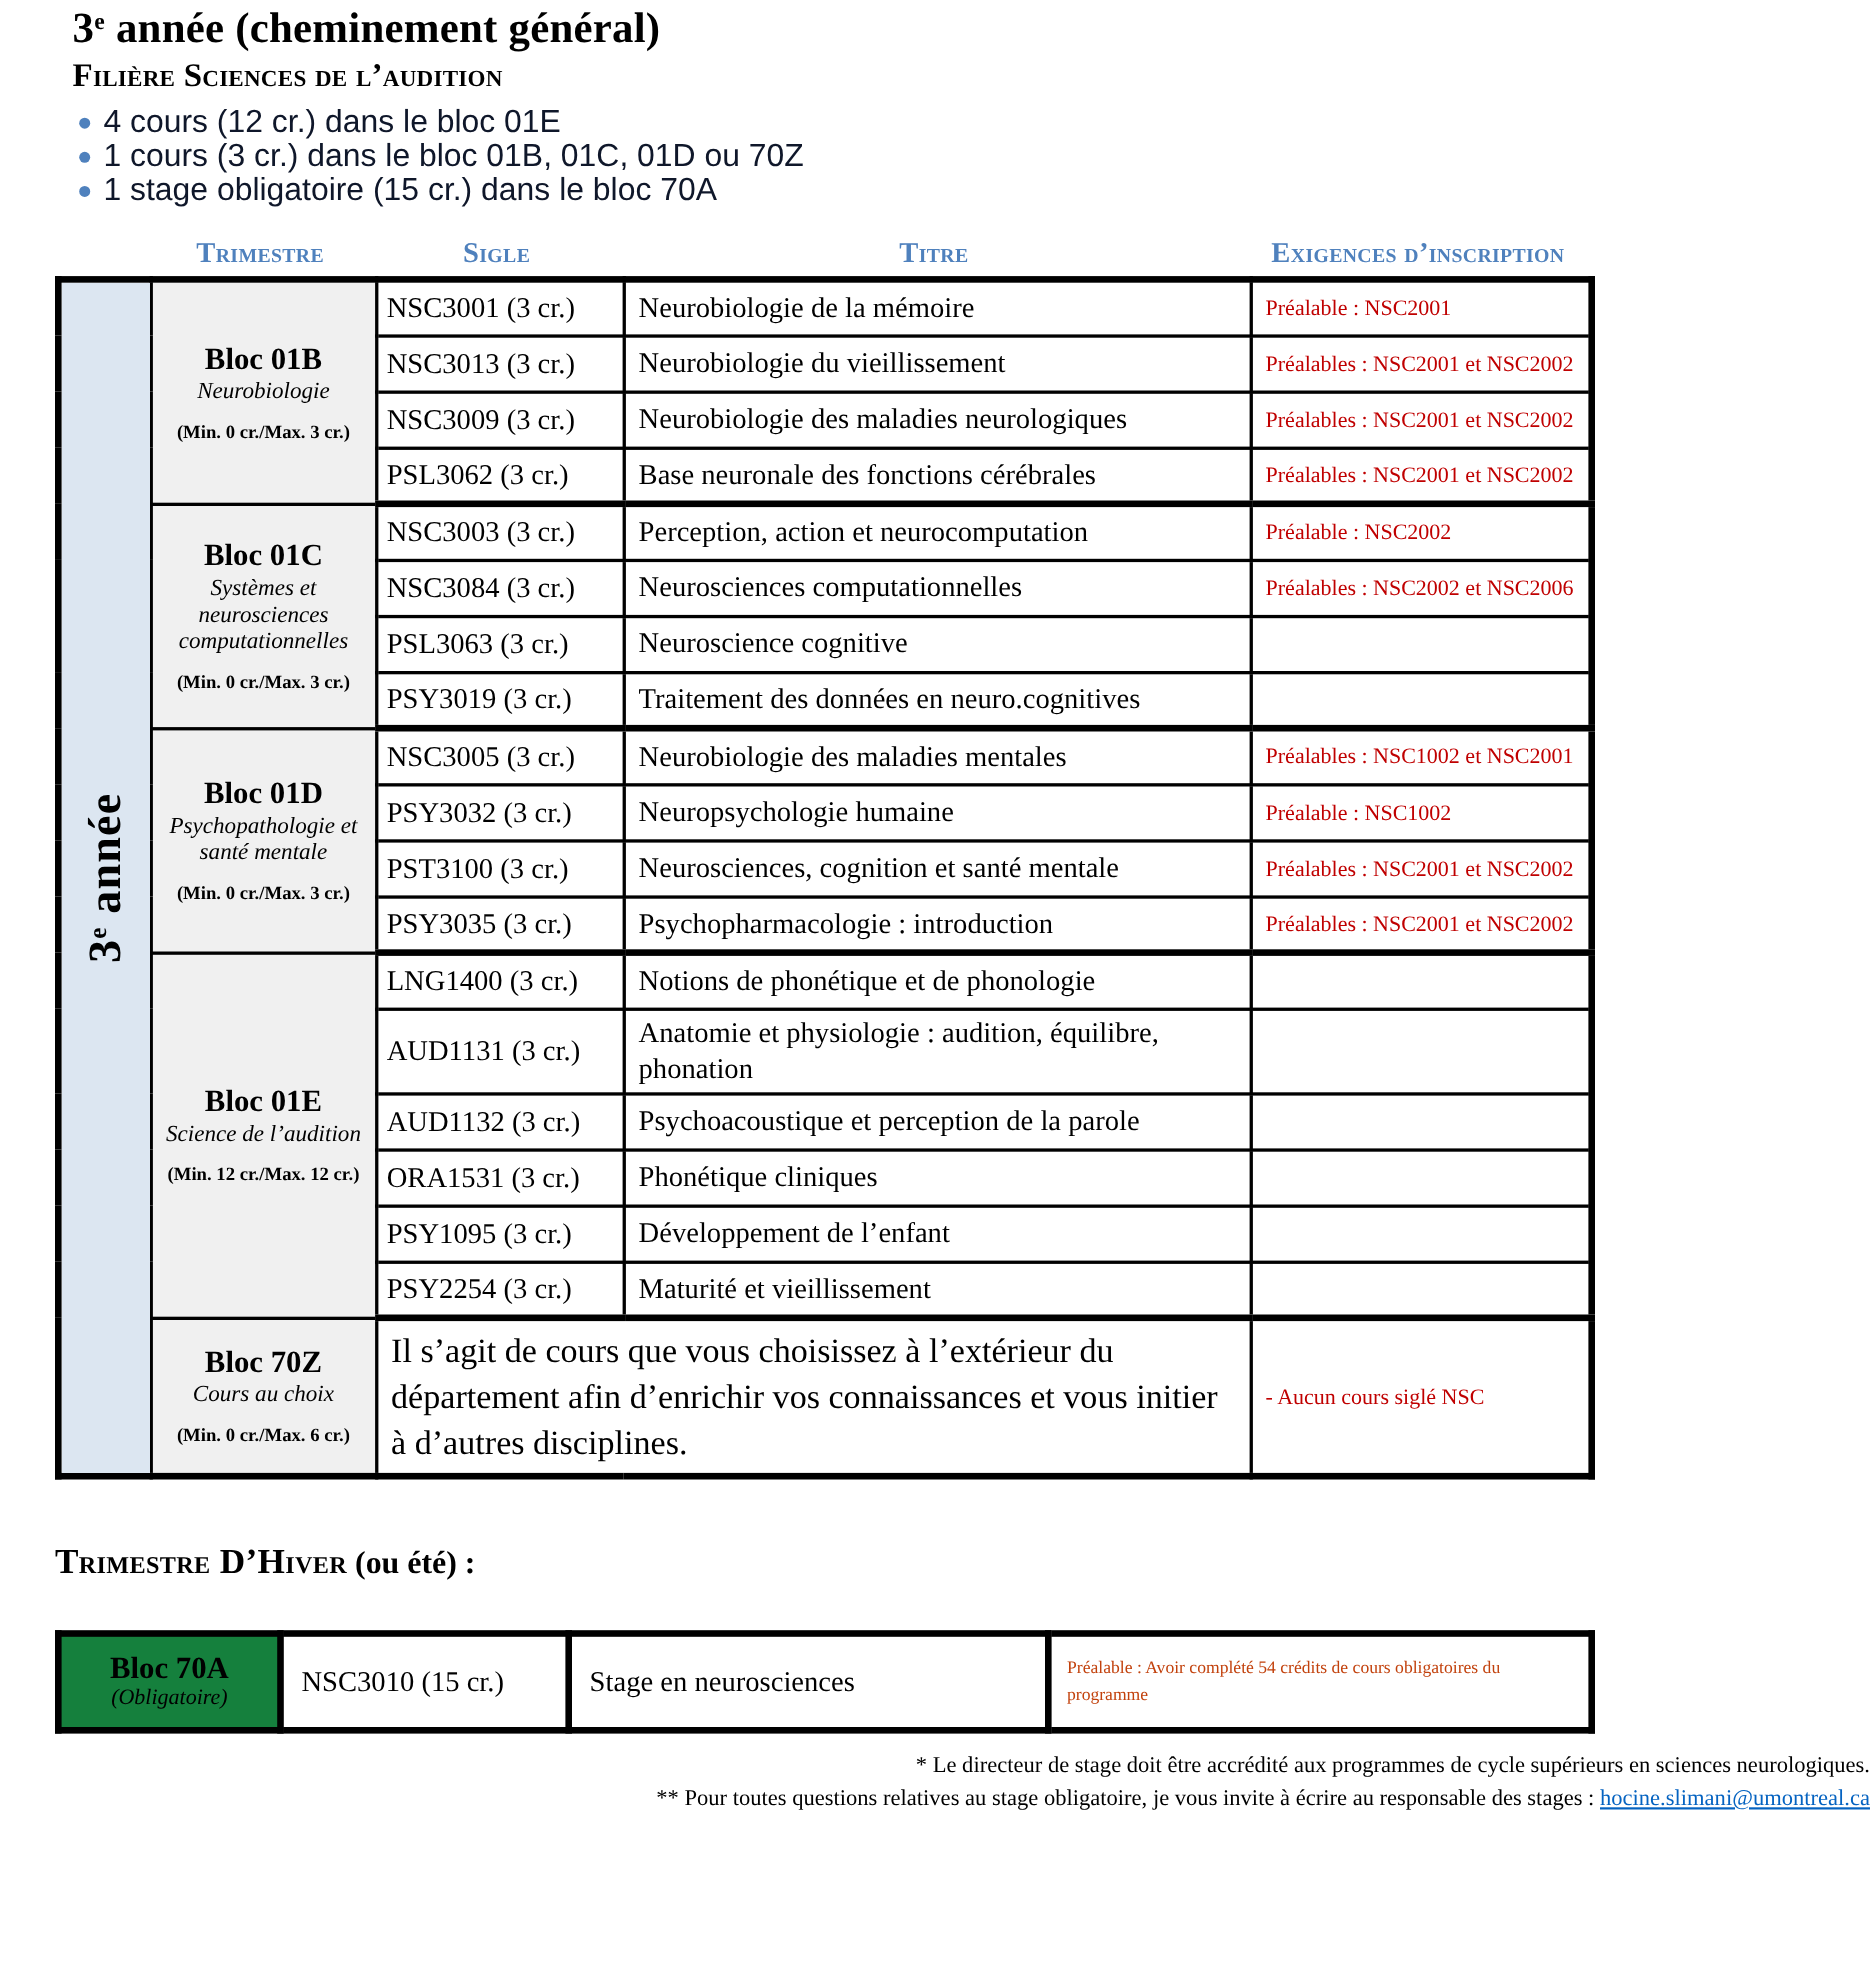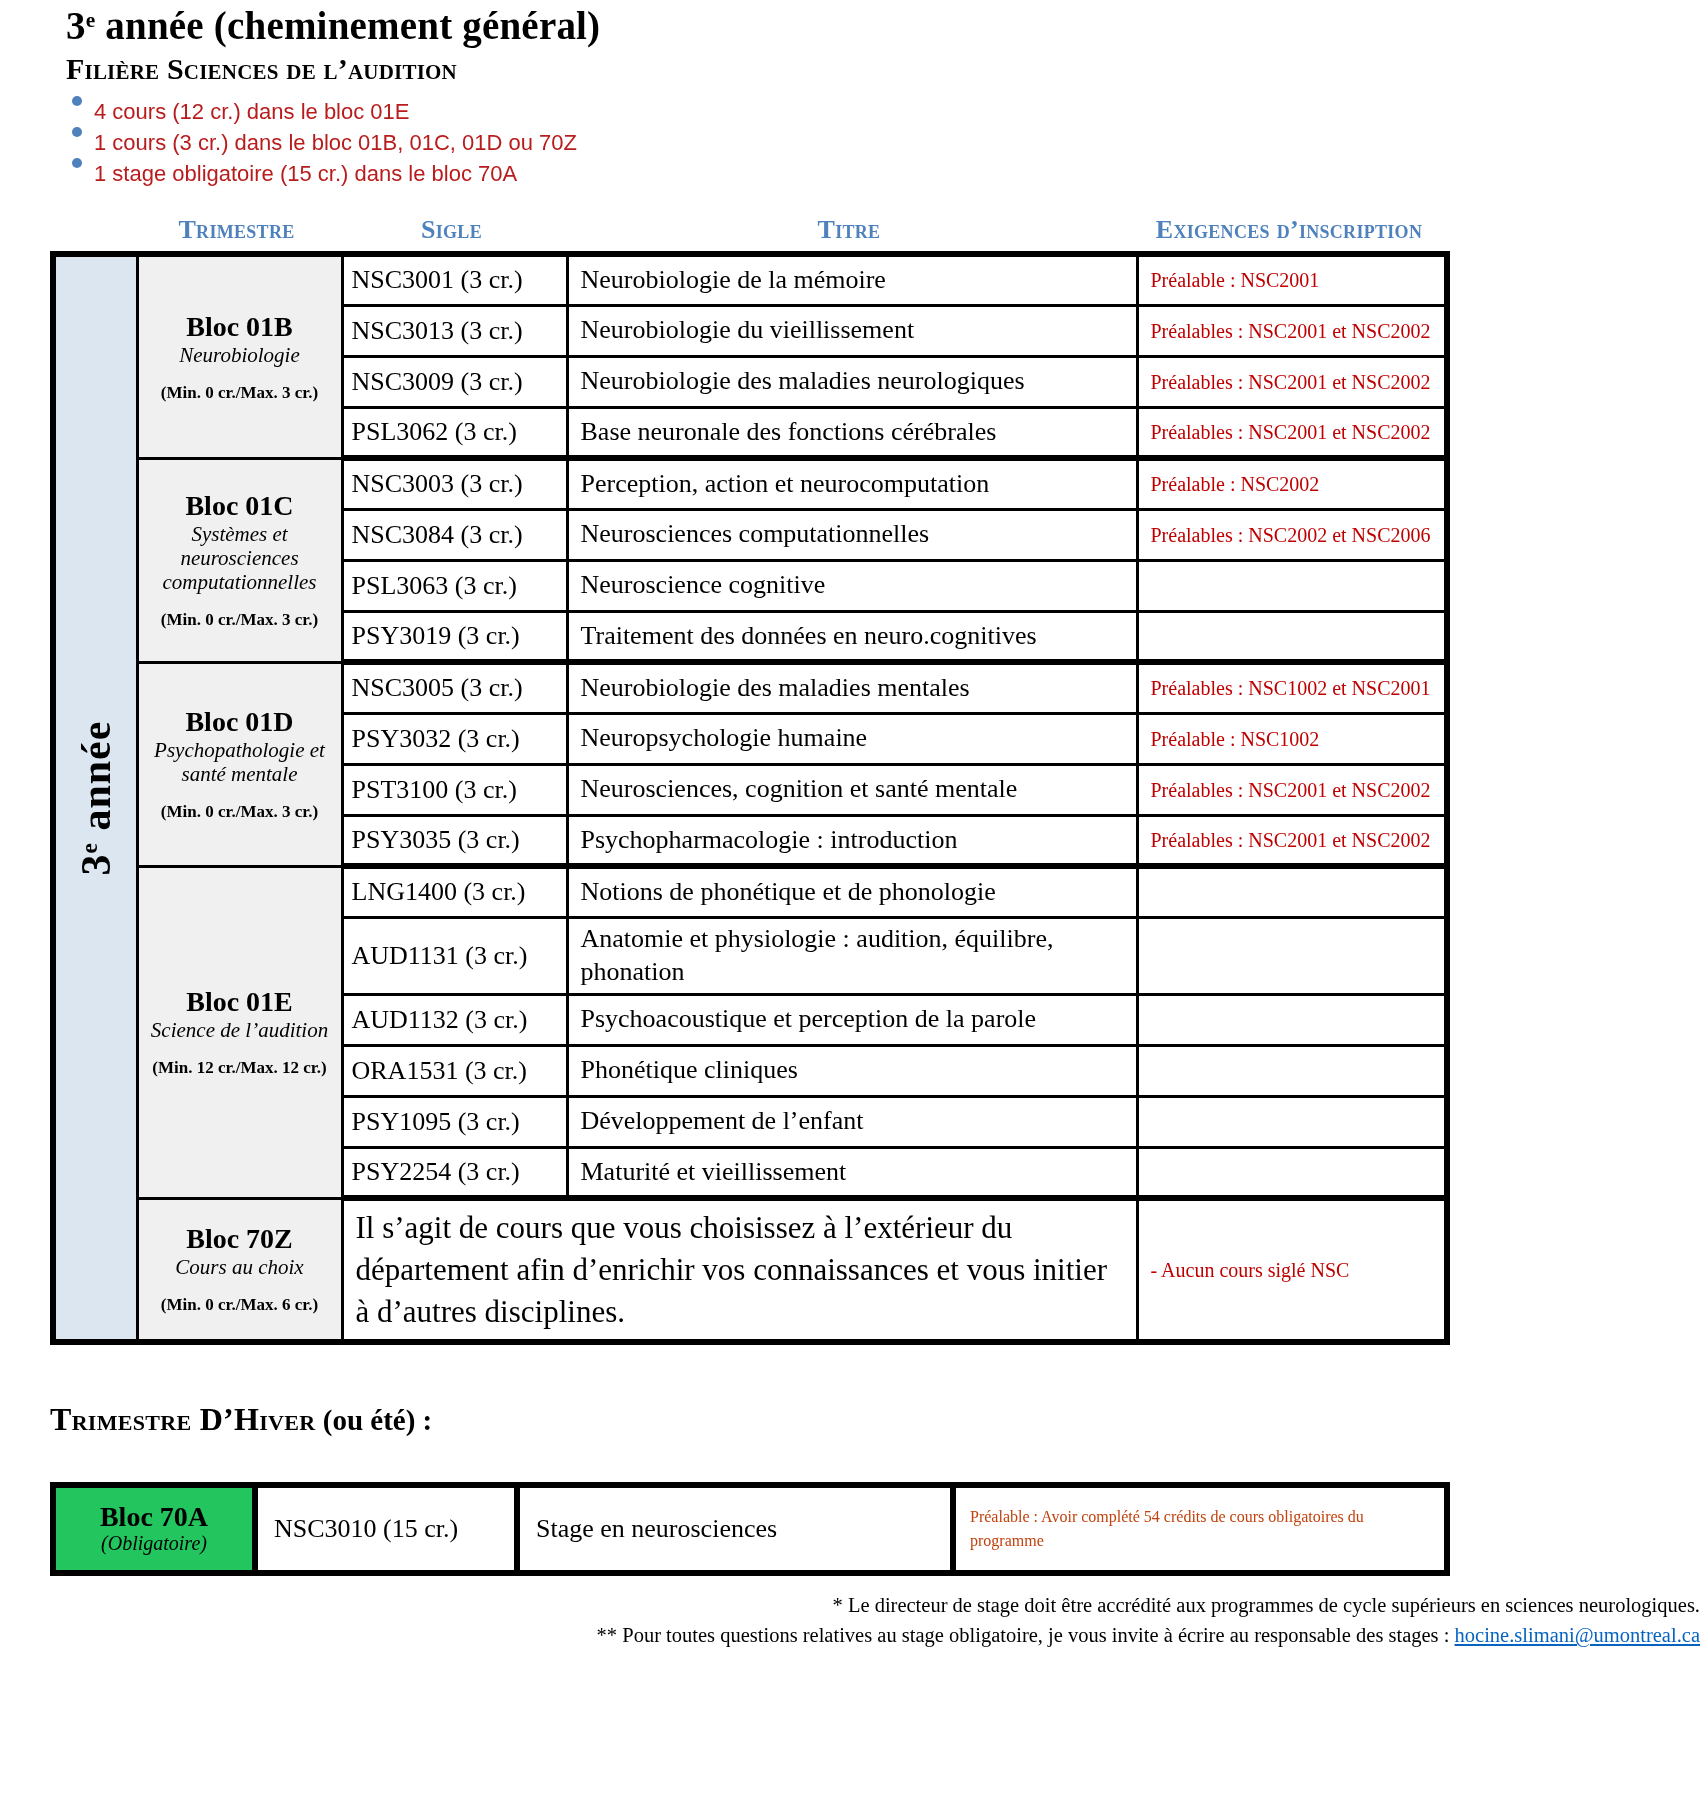--- a/index.html
+++ b/index.html
@@ -12,21 +12,21 @@
   .page { position:relative; width:1700px; height:1794px; padding:3px 0 0 50px; }
 
   
   .title { margin-left:16px; font-size:39px; font-weight:bold; letter-spacing:.2px; }
   .title .sup, .v-sup { font-size:.55em; position:relative; top:-.55em; }
   .subtitle {
     margin-left:16px; margin-top:4px;
     font-size:30px; font-weight:bold; font-variant:small-caps; letter-spacing:.2px;
   }
   .bullets { margin:10px 0 0 22px; list-style:none; font-family:"Liberation Sans",sans-serif; }
-  .bullets li { display:flex; align-items:flex-start; font-size:22px; color:#b91c1c; line-height:31px; }
+  .bullets li { display:flex; align-items:center; font-size:29px; color:#0f172a; line-height:31px; }
   .bullet-dot {
     width:10px; height:10px; border-radius:50%;
     background:#4f81bd; margin-right:12px; flex:0 0 auto;
   }
 
   
   .col-headers { display:flex; margin-top:26px; }
   .col-headers .hdr {
     text-align:center; font-variant:small-caps; font-weight:bold;
     color:#4f81bd; font-size:26px; letter-spacing:.3px;
@@ -68,21 +68,21 @@
   tr.block-end td { border-bottom:6px solid #000; }
 
   
   .winter-heading { margin-top:56px; font-size:32px; }
   .winter-heading .sc { font-variant:small-caps; font-weight:bold; letter-spacing:.3px; }
   .winter-heading .rest { font-size:29px; }
 
   .bottom-table { margin-top:44px; border:6px solid #000; }
   .bottom-table td { border:6px solid #000; vertical-align:middle; }
   .bottom-table tr { height:88px; }
-  .b70a { width:202px; background:#22c55e; text-align:center; }
+  .b70a { width:202px; background:#15803d; text-align:center; }
   .b70a .bloc-name { font-size:28px; }
   .b70a .b-theme { font-size:20px; font-style:italic; }
   .b-sigle { width:262px; font-size:26px; padding-left:16px; }
   .b-titre { width:436px; font-size:26px; padding-left:16px; }
   .b-exig  { width:494px; color:#c2410c; font-size:16px; padding:6px 14px; line-height:1.45; }
 
   
   .footnotes { margin-top:14px; font-size:20.5px; line-height:1.5;text-align:right; }
   .email-link { color:#0563c1; text-decoration:underline; cursor:pointer; }
 </style>

